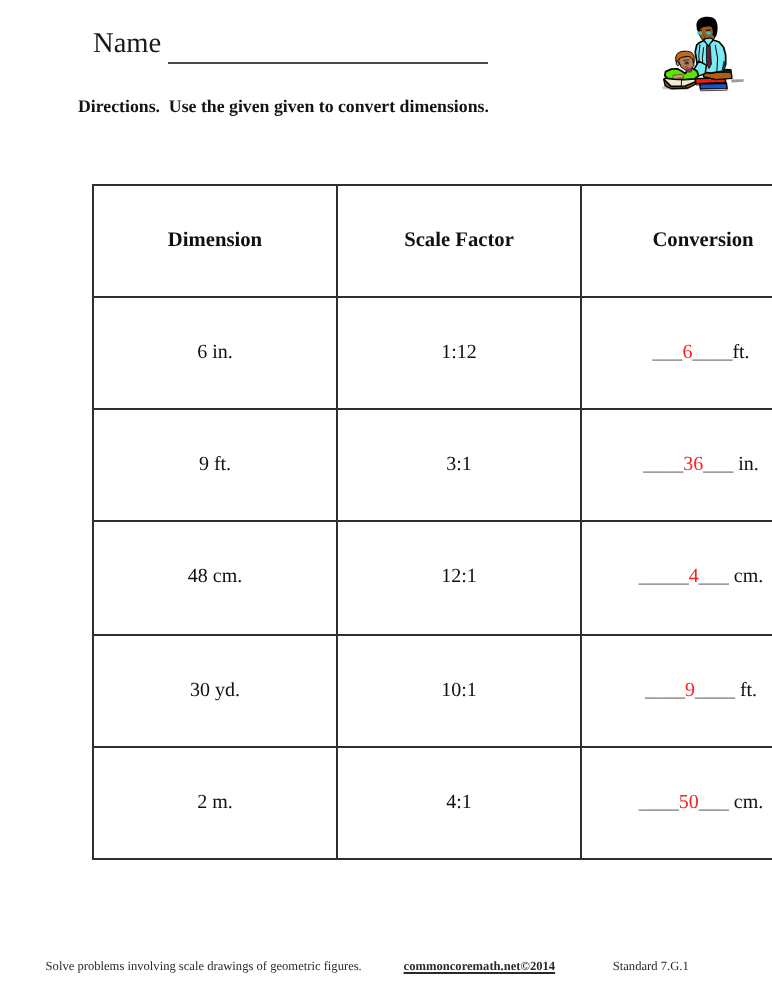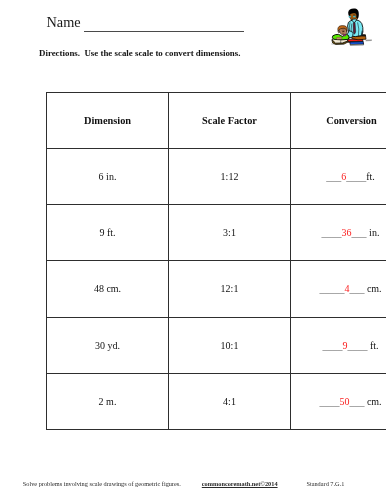--- a/index.html
+++ b/index.html
@@ -86,21 +86,21 @@
         <path d="M17.9 30.4 C17.4 26.8 19.5 25.6 22.6 25.6 C26.0 25.6 27.3 27.0 27.1 29.8 C27.0 30.6 26.9 31.2 26.7 31.6 C26.5 29.2 25.5 28.4 23.9 28.2 C21.6 28.4 19.8 28.8 18.8 30.0 C18.4 30.5 18.2 31.0 18.3 31.6 Z" fill="#c06818" stroke="#000" stroke-width=".5"></path>
         <path d="M18.8 30.4 C17.9 30.8 17.9 32.4 18.9 32.9 L19.9 32.2 Z" fill="#b5805e" stroke="#000" stroke-width=".45"></path>
         <path d="M22.3 30.9 L24.3 30.7 L24.4 32.1 L22.4 32.3 Z" fill="#4a2a18"></path>
         <path d="M21.6 30.2 L24.6 29.9" fill="none" stroke="#4a2a18" stroke-width=".5"></path>
         <path d="M22.2 33.4 L24.2 33.7" fill="none" stroke="#6b3820" stroke-width=".5"></path>
         <path d="M23.2 34.5 L23.6 36.0 L25.6 36.0 L25.9 34.5 Z" fill="#8a2f7a" stroke="#6e2a52" stroke-width=".5"></path>
       </g>
     </svg>
   </div>
 
-  <div class="directions">Directions.  Use the scale scale to convert dimensions.</div>
+  <div class="directions">Directions.  Use the given given to convert dimensions.</div>
 
   <table>
     <thead>
       <tr>
         <th class="c1">Dimension</th>
         <th class="c2">Scale Factor</th>
         <th class="c3">Conversion</th>
       </tr>
     </thead>
     <tbody>

